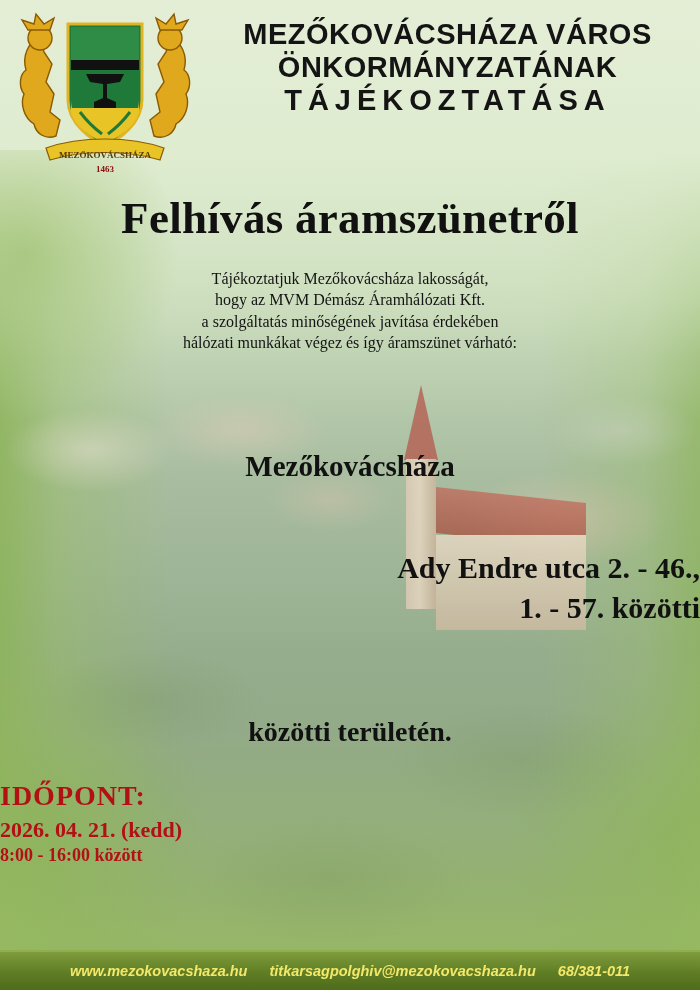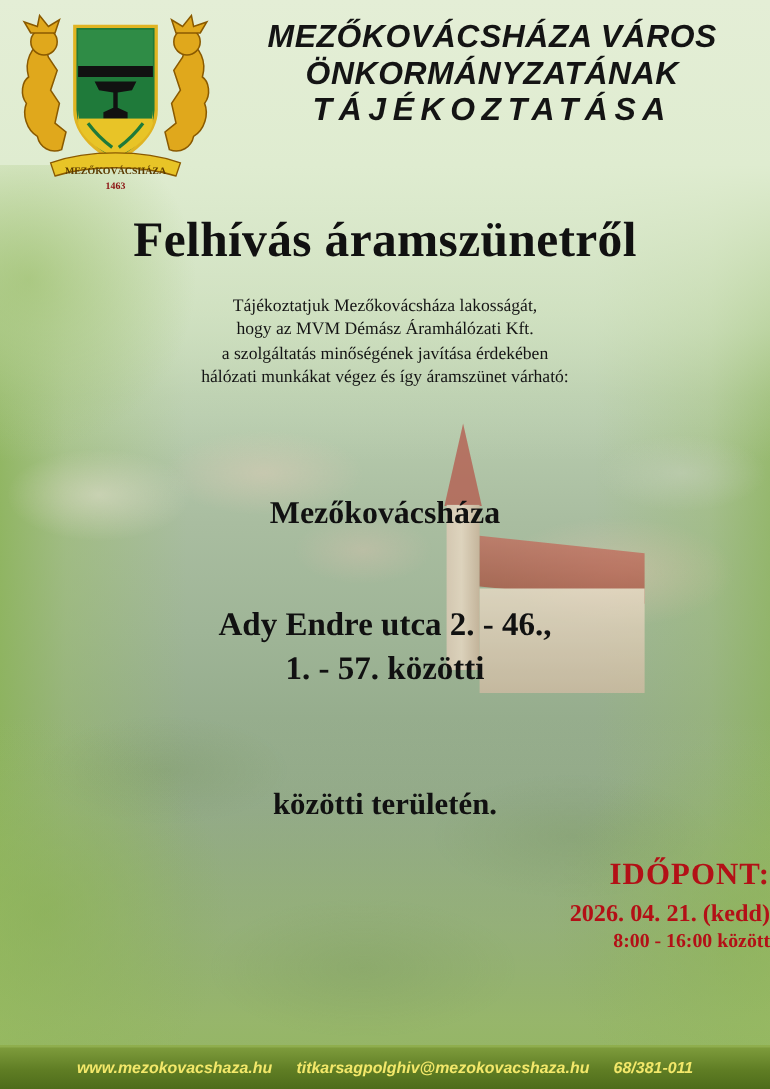--- a/index.html
+++ b/index.html
@@ -129,21 +129,20 @@
     height: 168px;
   }
   .header-text {
     position: absolute;
     left: 205px;
     top: 18px;
     width: 485px;
     text-align: center;
     font-family: "Liberation Sans", sans-serif;
     font-weight: bold;
-    font-style: italic;
     color: #141414;
     line-height: 1.14;
   }
   .header-text .l1 { font-size: 29px; letter-spacing: 0.5px; }
   .header-text .l2 { font-size: 29px; letter-spacing: 0.5px; }
   .header-text .l3 { font-size: 29px; letter-spacing: 6px; }
 
   
   .title {
     position: absolute;
@@ -171,40 +170,40 @@
     width: 700px;
     text-align: center;
     font-size: 29px;
     font-weight: bold;
     color: #111111;
   }
   .streets {
     position: absolute;
     left: 0; top: 548px;
     width: 700px;
-    text-align: center;
+    text-align: right;
     font-size: 30px;
     font-weight: bold;
     color: #111111;
     line-height: 1.33;
   }
   .area {
     position: absolute;
     left: 0; top: 716px;
     width: 700px;
     text-align: center;
     font-size: 28px;
     font-weight: bold;
     color: #111111;
   }
   .time-block {
     position: absolute;
     left: 0; top: 778px;
     width: 700px;
-    text-align: right;
+    text-align: left;
     color: #b31016;
     font-weight: bold;
     line-height: 1.32;
   }
   .time-block .t-label { font-size: 28px; letter-spacing: 1px; }
   .time-block .t-date  { font-size: 22px; }
   .time-block .t-hours { font-size: 18px; }
 
   
   .footer {

